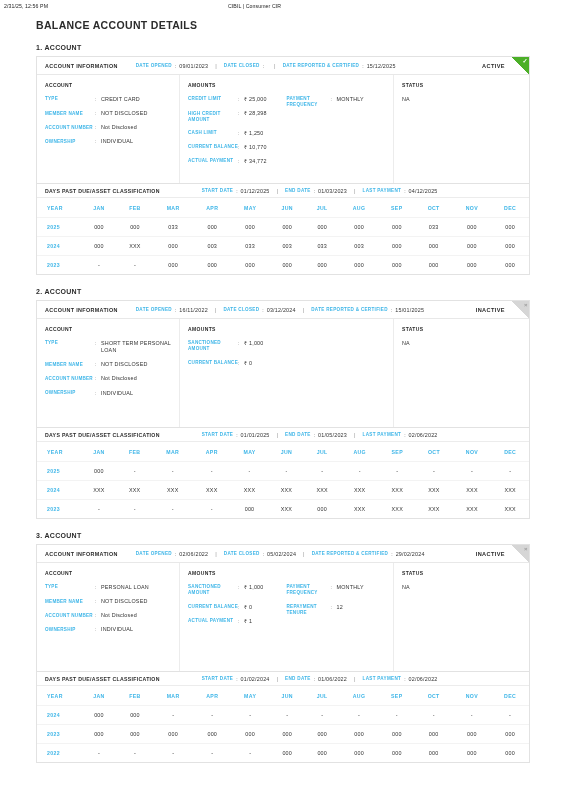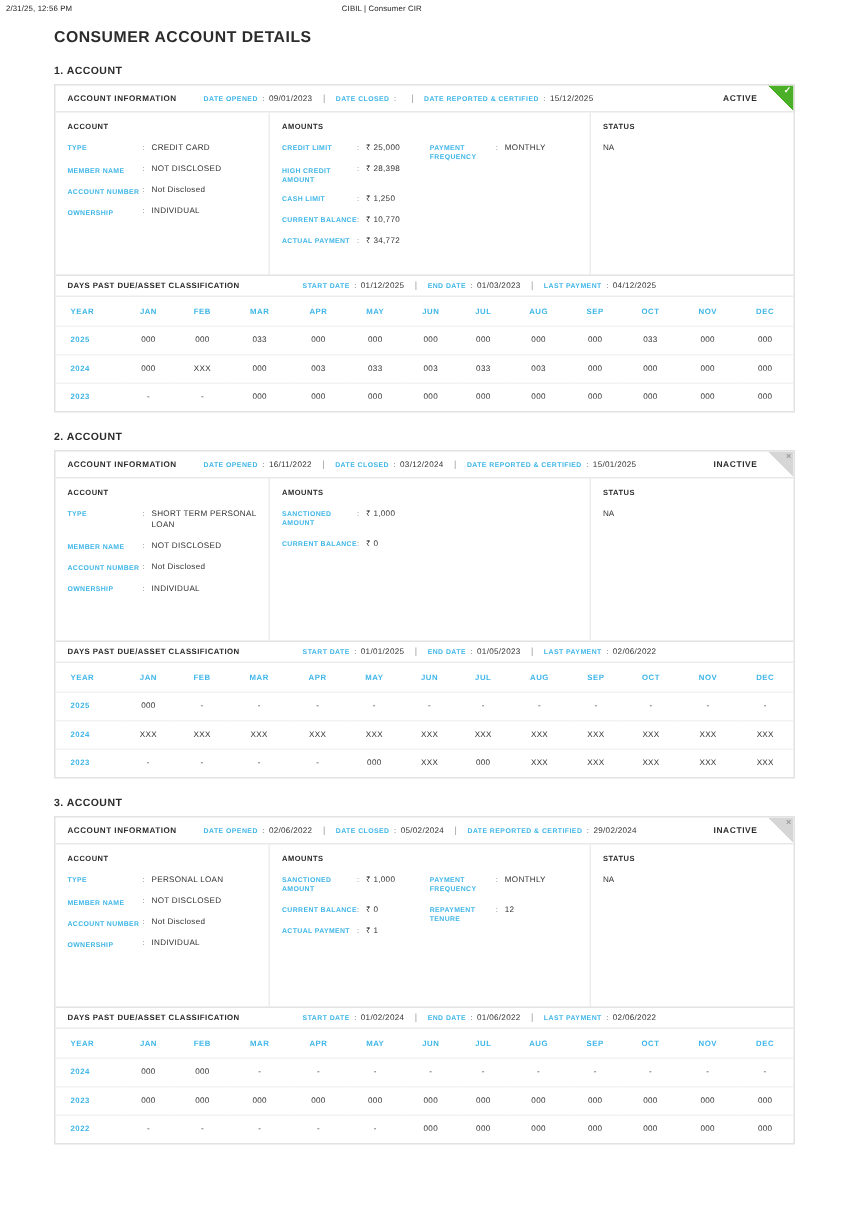--- a/index.html
+++ b/index.html
@@ -142,21 +142,21 @@
 </head>
 <body>
 
 <div class="page">
 
   <div class="print-header">
     <span class="ph-left">2/31/25, 12:56 PM</span>
     <span class="ph-center">CIBIL | Consumer CIR</span>
   </div>
 
-  <div class="page-title">CONSUMER ACCOUNT DETAILS</div>
+  <div class="page-title">BALANCE ACCOUNT DETAILS</div>
 
   <div id="accounts-root">
       <div class="acct-heading">1. ACCOUNT</div>
       <div class="card">
         <div class="card-bar">
           <span class="bar-title">ACCOUNT INFORMATION</span>
           <span class="bar-meta">
             <span class="meta-k">DATE OPENED</span>
             <span class="meta-sep">:</span>
             <span class="meta-v">09/01/2023</span>

